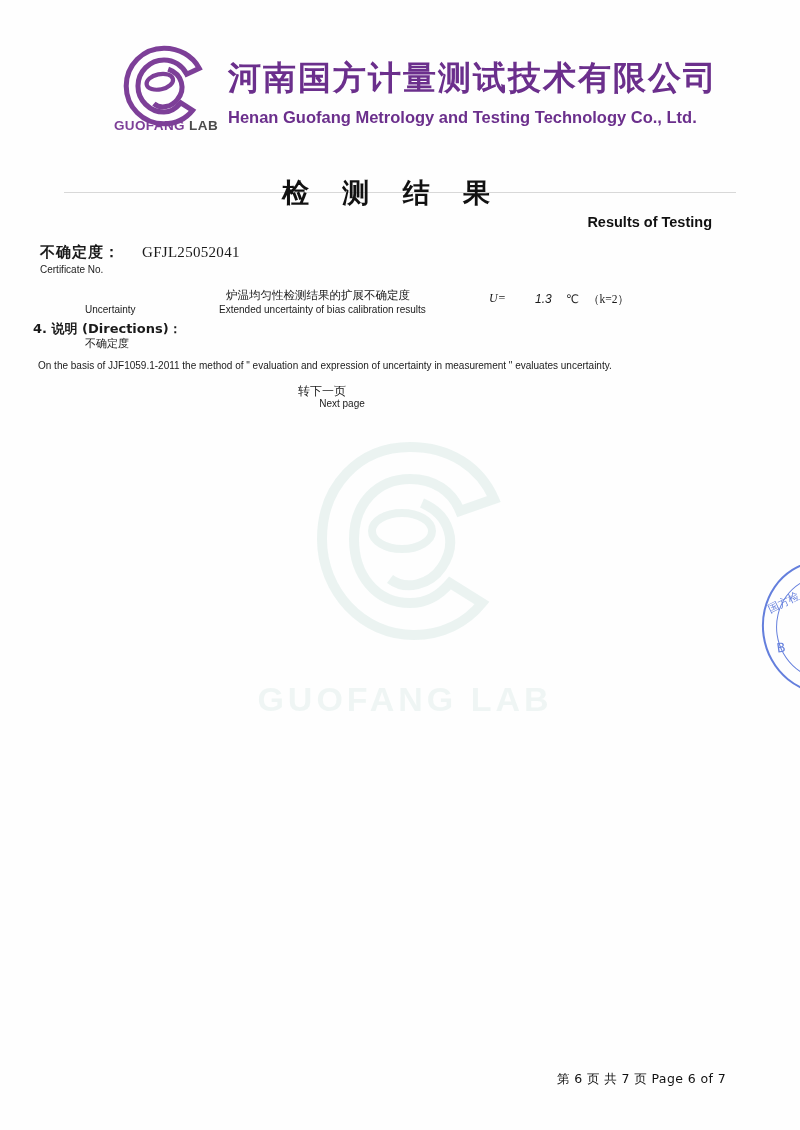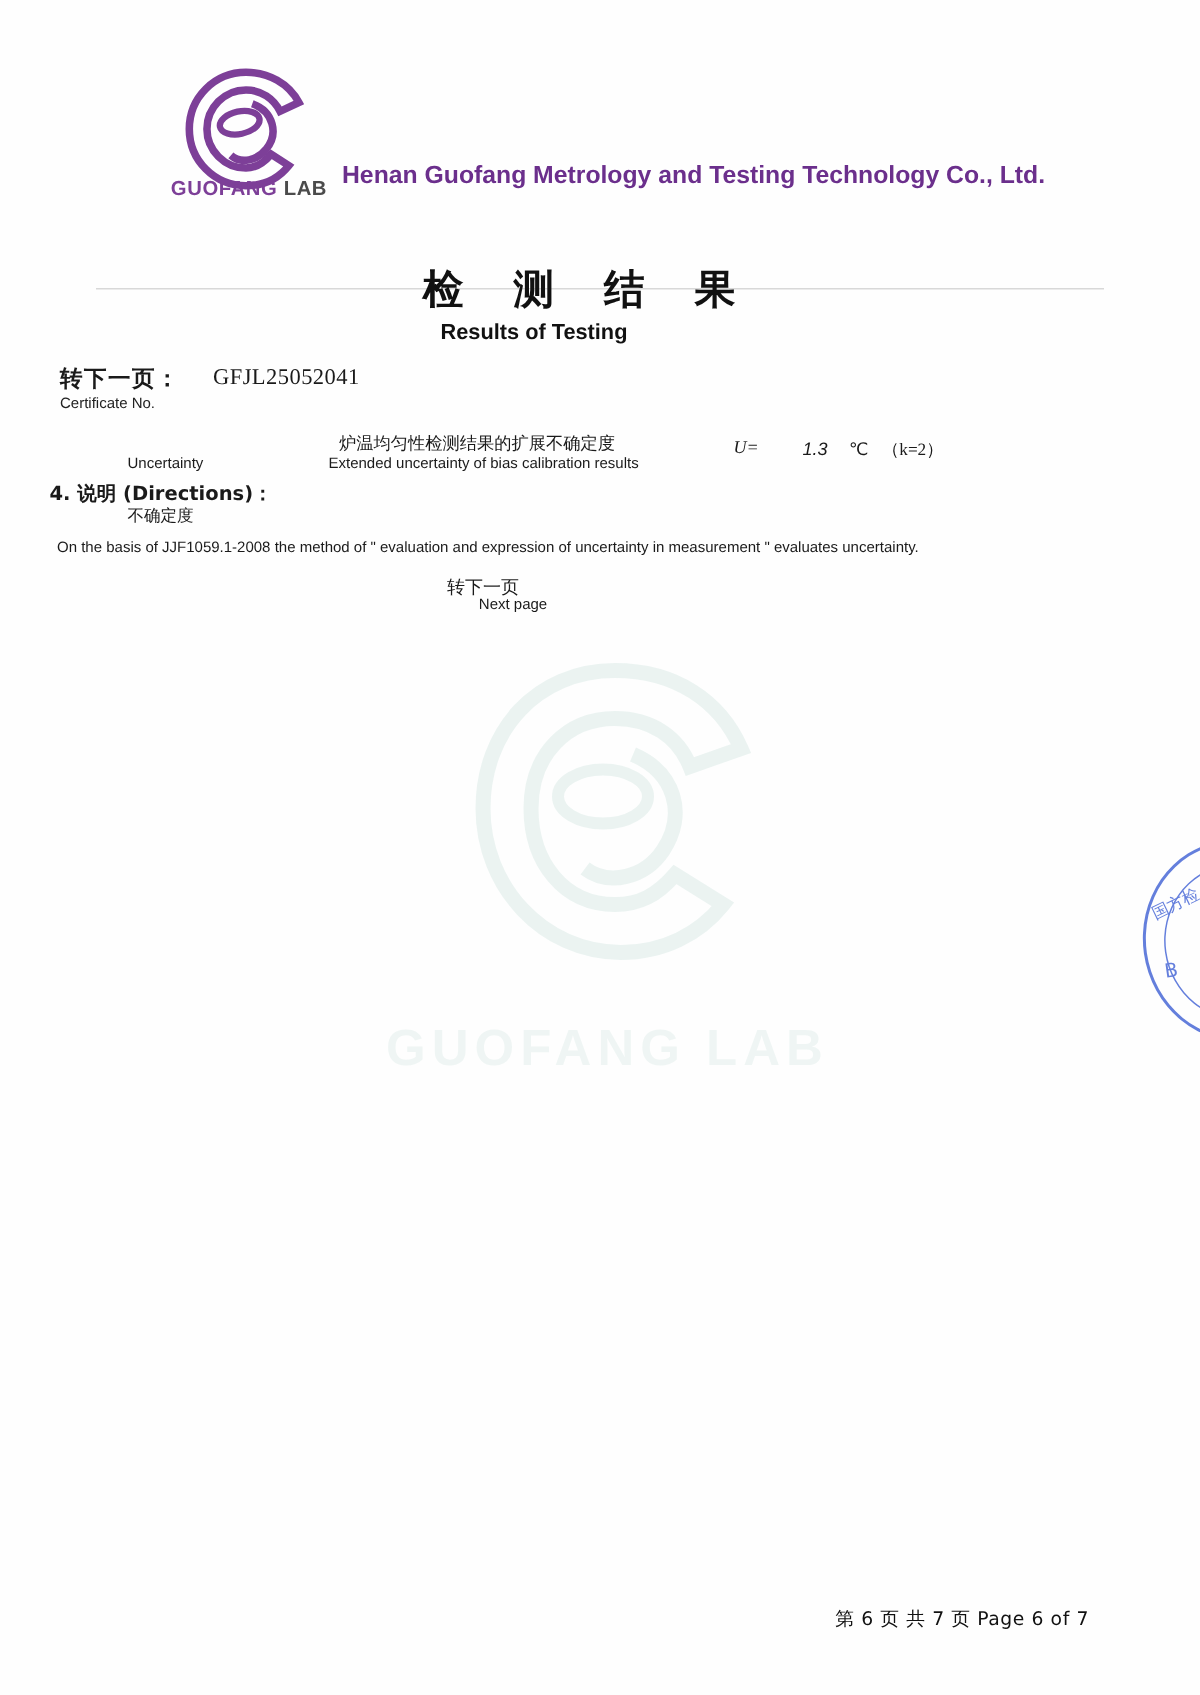--- a/index.html
+++ b/index.html
@@ -124,21 +124,21 @@
     font-weight: bold;
     letter-spacing: 12px;
     color: #111;
     font-family: "DejaVu Sans", sans-serif;
   }
   .doc-title-en {
     position: absolute;
     left: 0;
     top: 214px;
     width: 712px;
-    text-align: center;
+    text-align: right;
     font-size: 14.5px;
     font-weight: bold;
     color: #111;
     font-family: "Liberation Sans", sans-serif;
   }
 
   
   .cert-label-cn {
     position: absolute;
     left: 40px;
@@ -338,42 +338,43 @@
     <div class="wm-text">GUOFANG  LAB</div>
   </div>
 
   <div class="header">
     <svg class="logo-mark" viewBox="0 0 100 100">
       <path d="M50 5 C25 5 5 25 5 50 C5 75 25 95 50 95 C64 95 76 89 84 79 L70 70 C64 77 58 81 50 81 C33 81 19 67 19 50 C19 33 33 19 50 19 C62 19 72 26 77 36 L92 29 C84 14 68 5 50 5 Z" fill="none" stroke="#7d3f98" stroke-width="6"></path>
       <path d="M55 30 C72 36 76 54 66 66 C59 75 46 78 38 71" fill="none" stroke="#7d3f98" stroke-width="6"></path>
       <ellipse cx="45" cy="45" rx="16" ry="9" fill="none" stroke="#7d3f98" stroke-width="5" transform="rotate(-12 45 45)"></ellipse>
     </svg>
     <div class="logo-sub"><span>GUOFANG</span><span class="lab"> LAB</span></div>
+    <div class="company-cn">河南国方计量测试技术有限公司</div>
     <div class="company-en">Henan Guofang Metrology and Testing Technology Co., Ltd.</div>
     <div class="header-rule"></div>
   </div>
 
   <div class="doc-title-cn">检 测 结 果</div>
   <div class="doc-title-en">Results of  Testing</div>
 
-  <div class="cert-label-cn">转下一页：</div>
+  <div class="cert-label-cn">不确定度：</div>
   <div class="cert-label-en">Certificate No.</div>
   <div class="cert-value">GFJL25052041</div>
 
   <div class="res-col1-cn">不确定度</div>
   <div class="res-col1-en">Uncertainty</div>
   <div class="res-col2-cn">炉温均匀性检测结果的扩展不确定度</div>
   <div class="res-col2-en">Extended uncertainty of bias calibration results</div>
   <div class="res-u">U=</div>
   <div class="res-val">1.3</div>
   <div class="res-unit">℃</div>
   <div class="res-k">（k=2）</div>
 
   <div class="dir-heading">4. 说明 (Directions)：</div>
-  <div class="dir-body-en">On the basis of JJF1059.1-2008 the method of " evaluation and expression of uncertainty in measurement " evaluates  uncertainty.</div>
+  <div class="dir-body-en">On the basis of JJF1059.1-2011 the method of " evaluation and expression of uncertainty in measurement " evaluates  uncertainty.</div>
 
   <div class="next-cn">转下一页</div>
   <div class="next-en">Next page</div>
 
   <div class="stamp">
     <div class="stamp-inner"></div>
     <div class="stamp-txt">国方检</div>
     <div class="stamp-txt2">B</div>
   </div>
 

